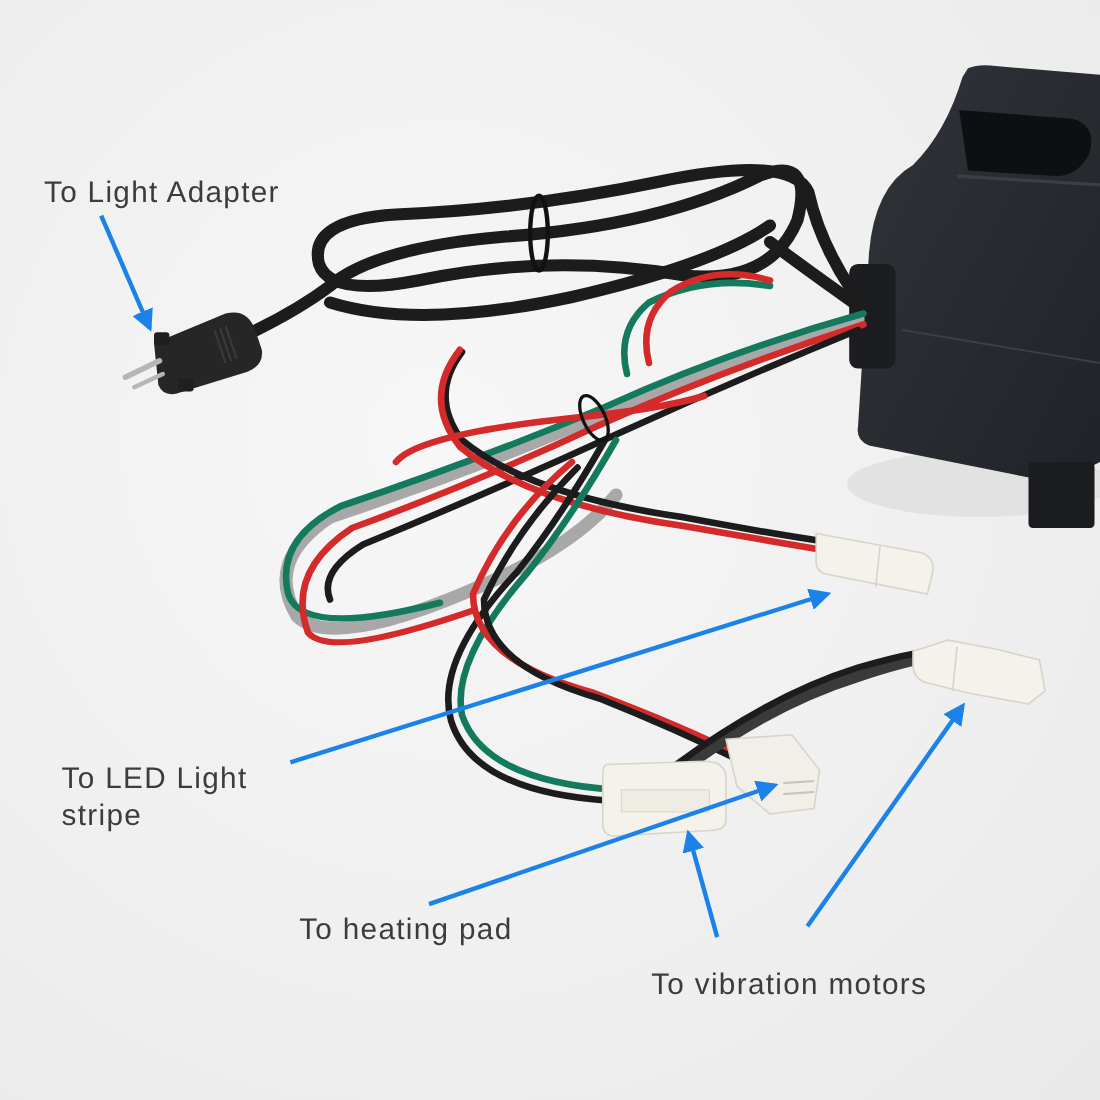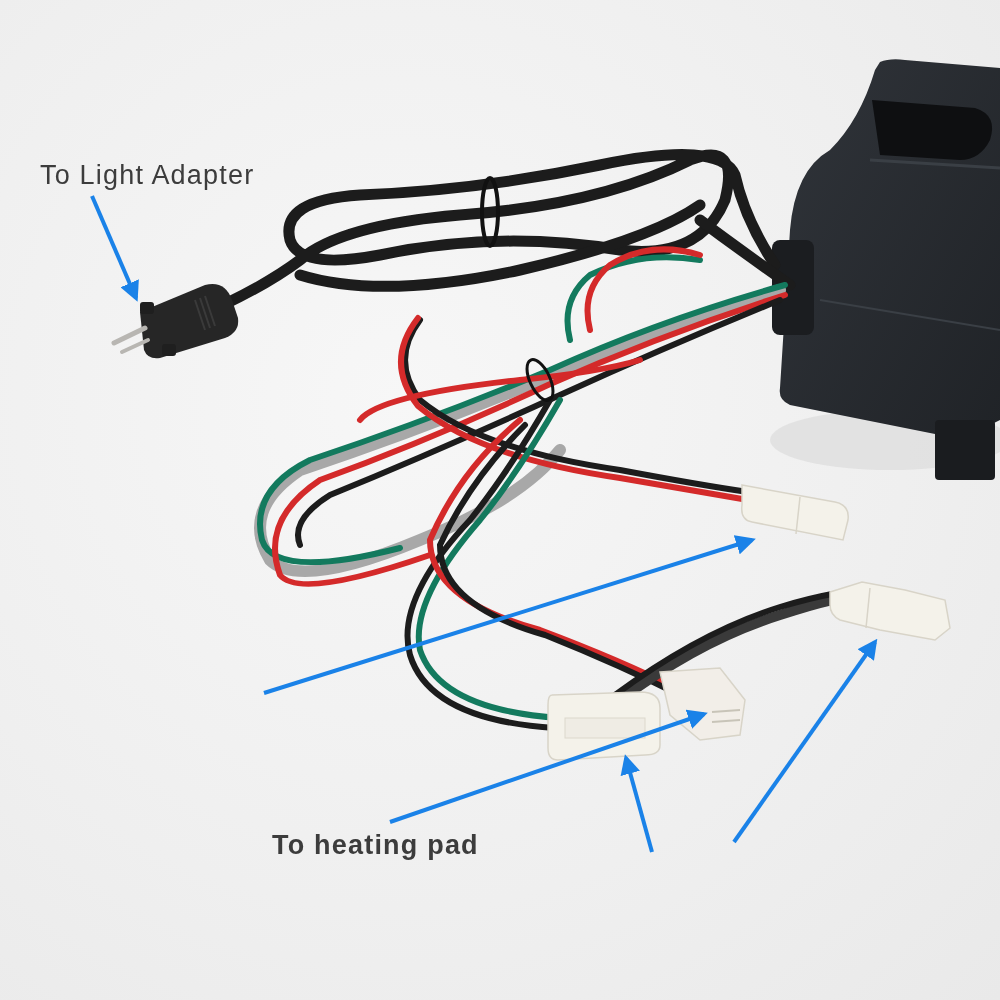--- a/index.html
+++ b/index.html
@@ -9,21 +9,21 @@
     background: radial-gradient(ellipse at 40% 40%, #f7f7f7 0%, #efefef 60%, #e9e9e9 100%);
     font-family: "Liberation Sans", "DejaVu Sans", sans-serif;
   }
   svg.art { position: absolute; left: 0; top: 0; }
   .label {
     position: absolute; color: #3c3c3c; font-size: 27px; letter-spacing: 1.2px;
     line-height: 34px; white-space: pre-line;
   }
   #lbl-power { left: 40px; top: 158px; }
   #lbl-led { left: 56px; top: 690px; }
-  #lbl-heat { left: 272px; top: 828px; font-weight: bold; }
+  #lbl-heat { left: 272px; top: 828px; }
   #lbl-vib { left: 592px; top: 878px; }
 </style>
 </head>
 <body>
 
 <div class="stage">
   <svg class="art" width="1000" height="1000" viewBox="0 0 1000 1000">
     <defs>
       <linearGradient id="boxg" x1="0" y1="0" x2="1" y2="1">
         <stop offset="0" stop-color="#30343a"></stop>
@@ -100,14 +100,17 @@
     <g stroke="#1a82e8" stroke-width="4" fill="none" marker-end="url(#ah)">
       <line x1="92" y1="196" x2="136" y2="298"></line>
       <line x1="264" y1="693" x2="752" y2="540"></line>
       <line x1="390" y1="822" x2="704" y2="714"></line>
       <line x1="652" y1="852" x2="626" y2="758"></line>
       <line x1="734" y1="842" x2="875" y2="642"></line>
     </g>
   </svg>
 
   <div id="lbl-power" class="label">To Light Adapter</div>
+  <div id="lbl-led" class="label">To LED Light
+stripe</div>
   <div id="lbl-heat" class="label">To heating pad</div>
+  <div id="lbl-vib" class="label">To vibration motors</div>
 </div>
 
 </body></html>

